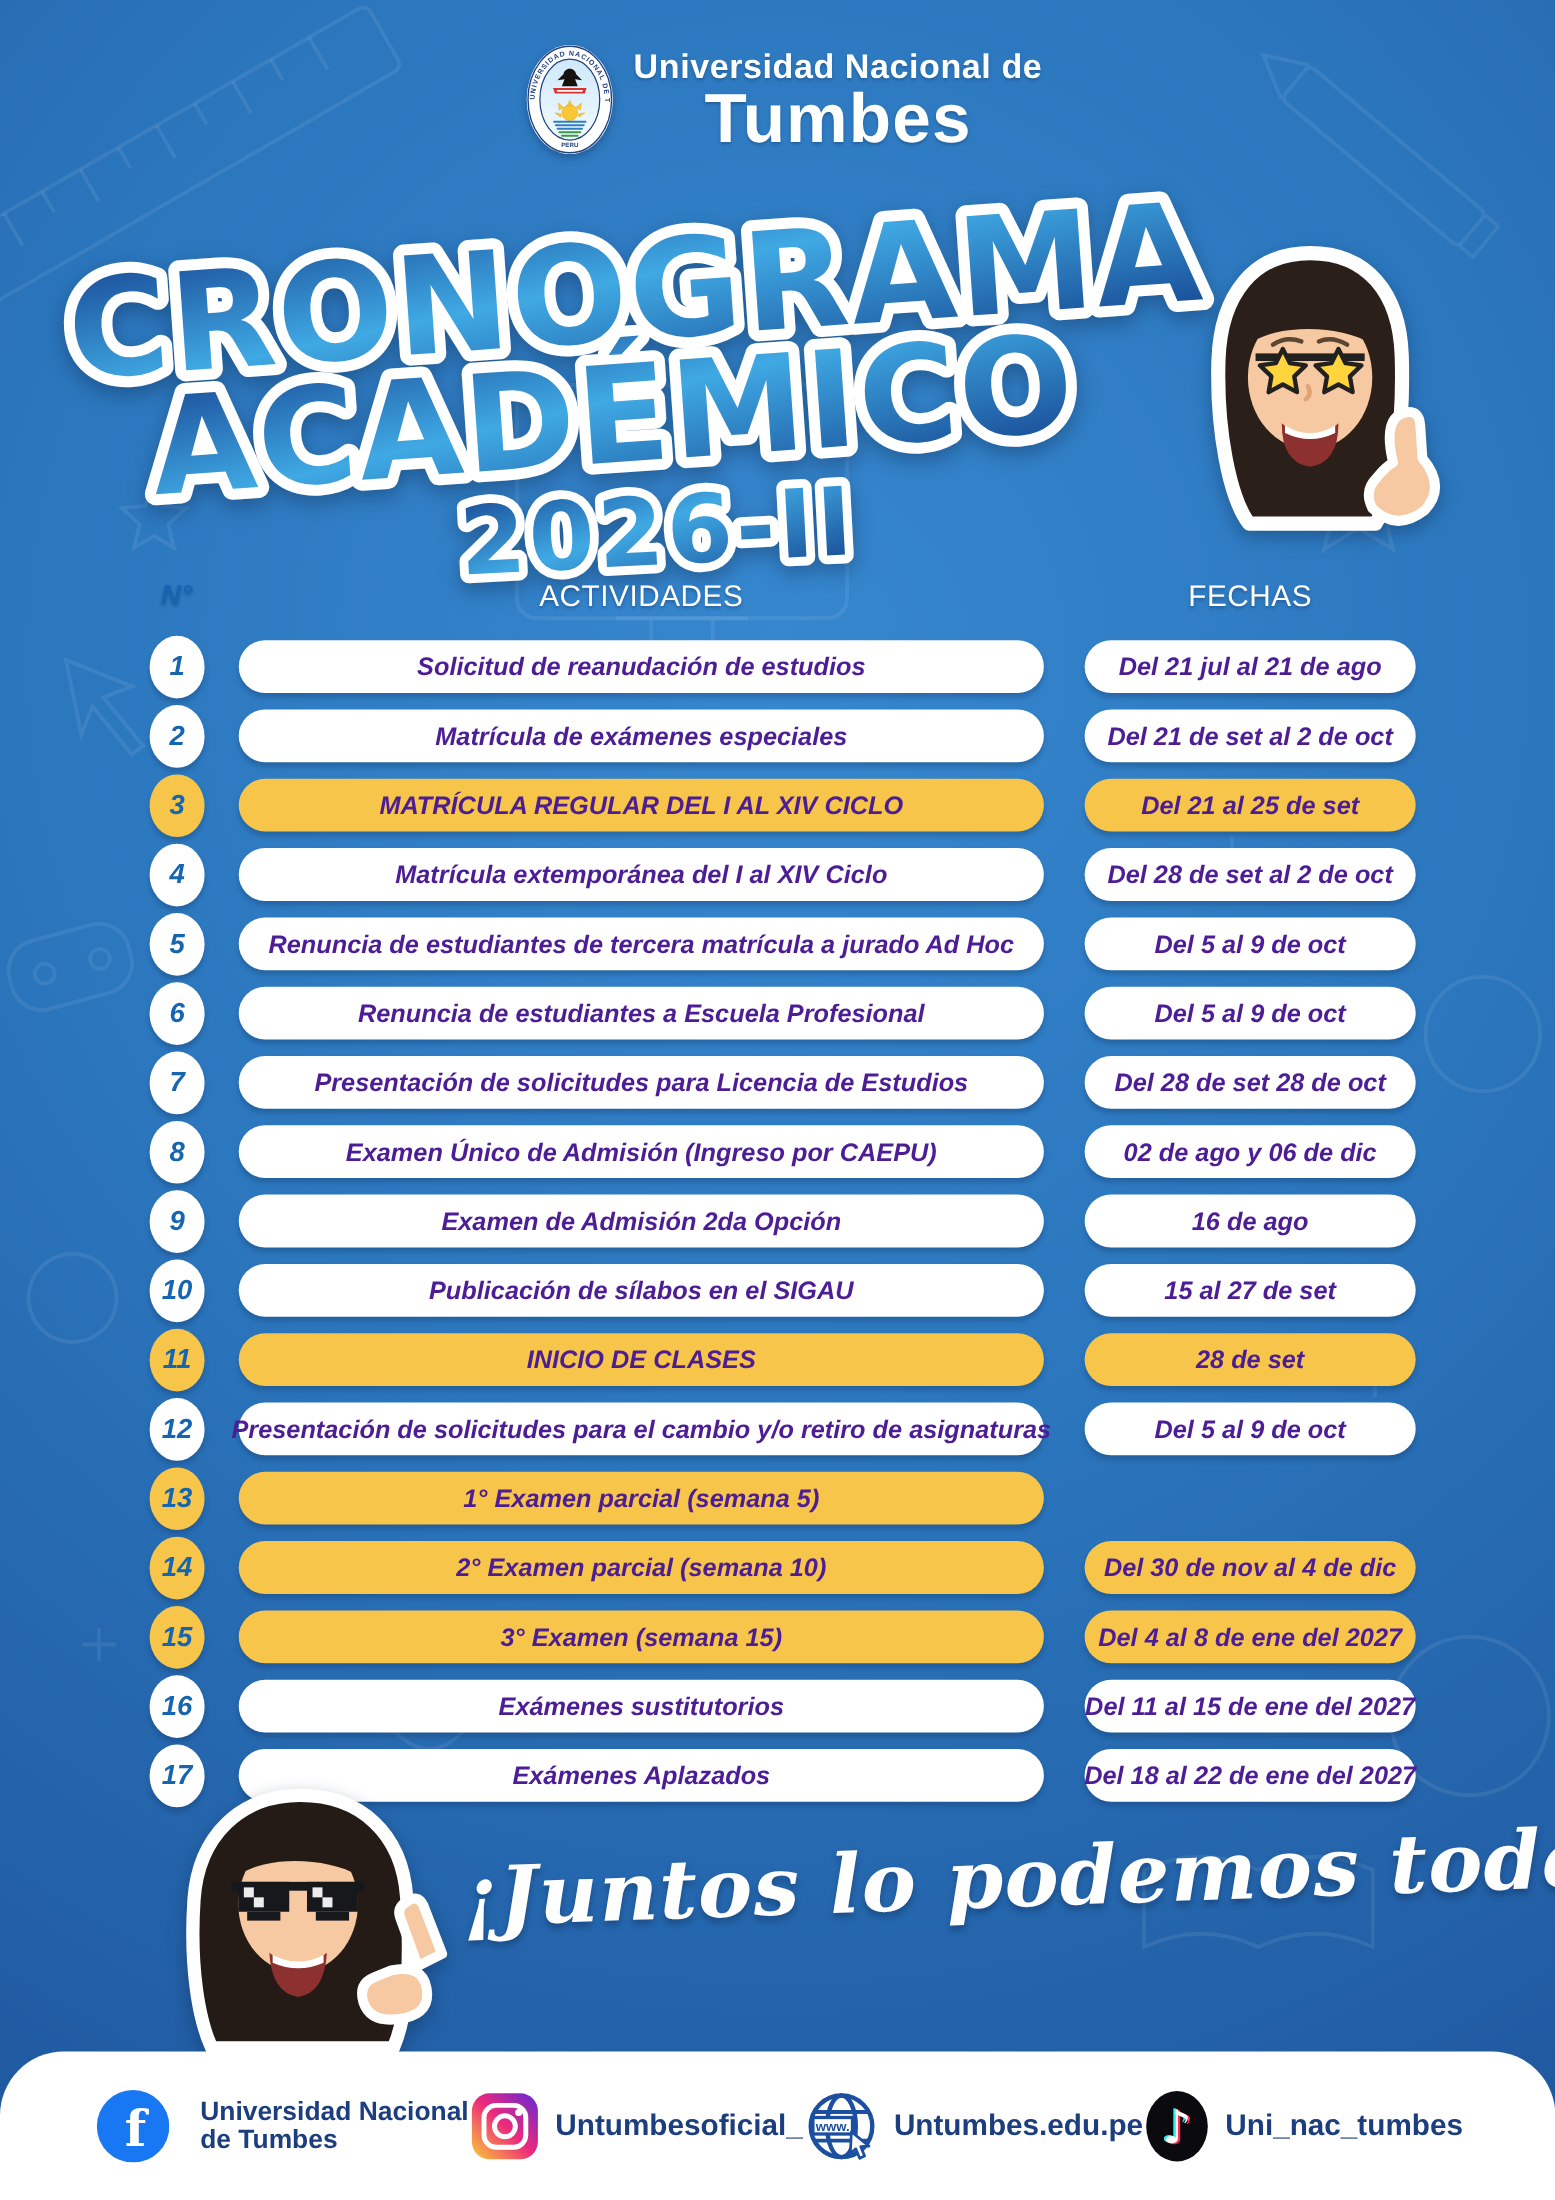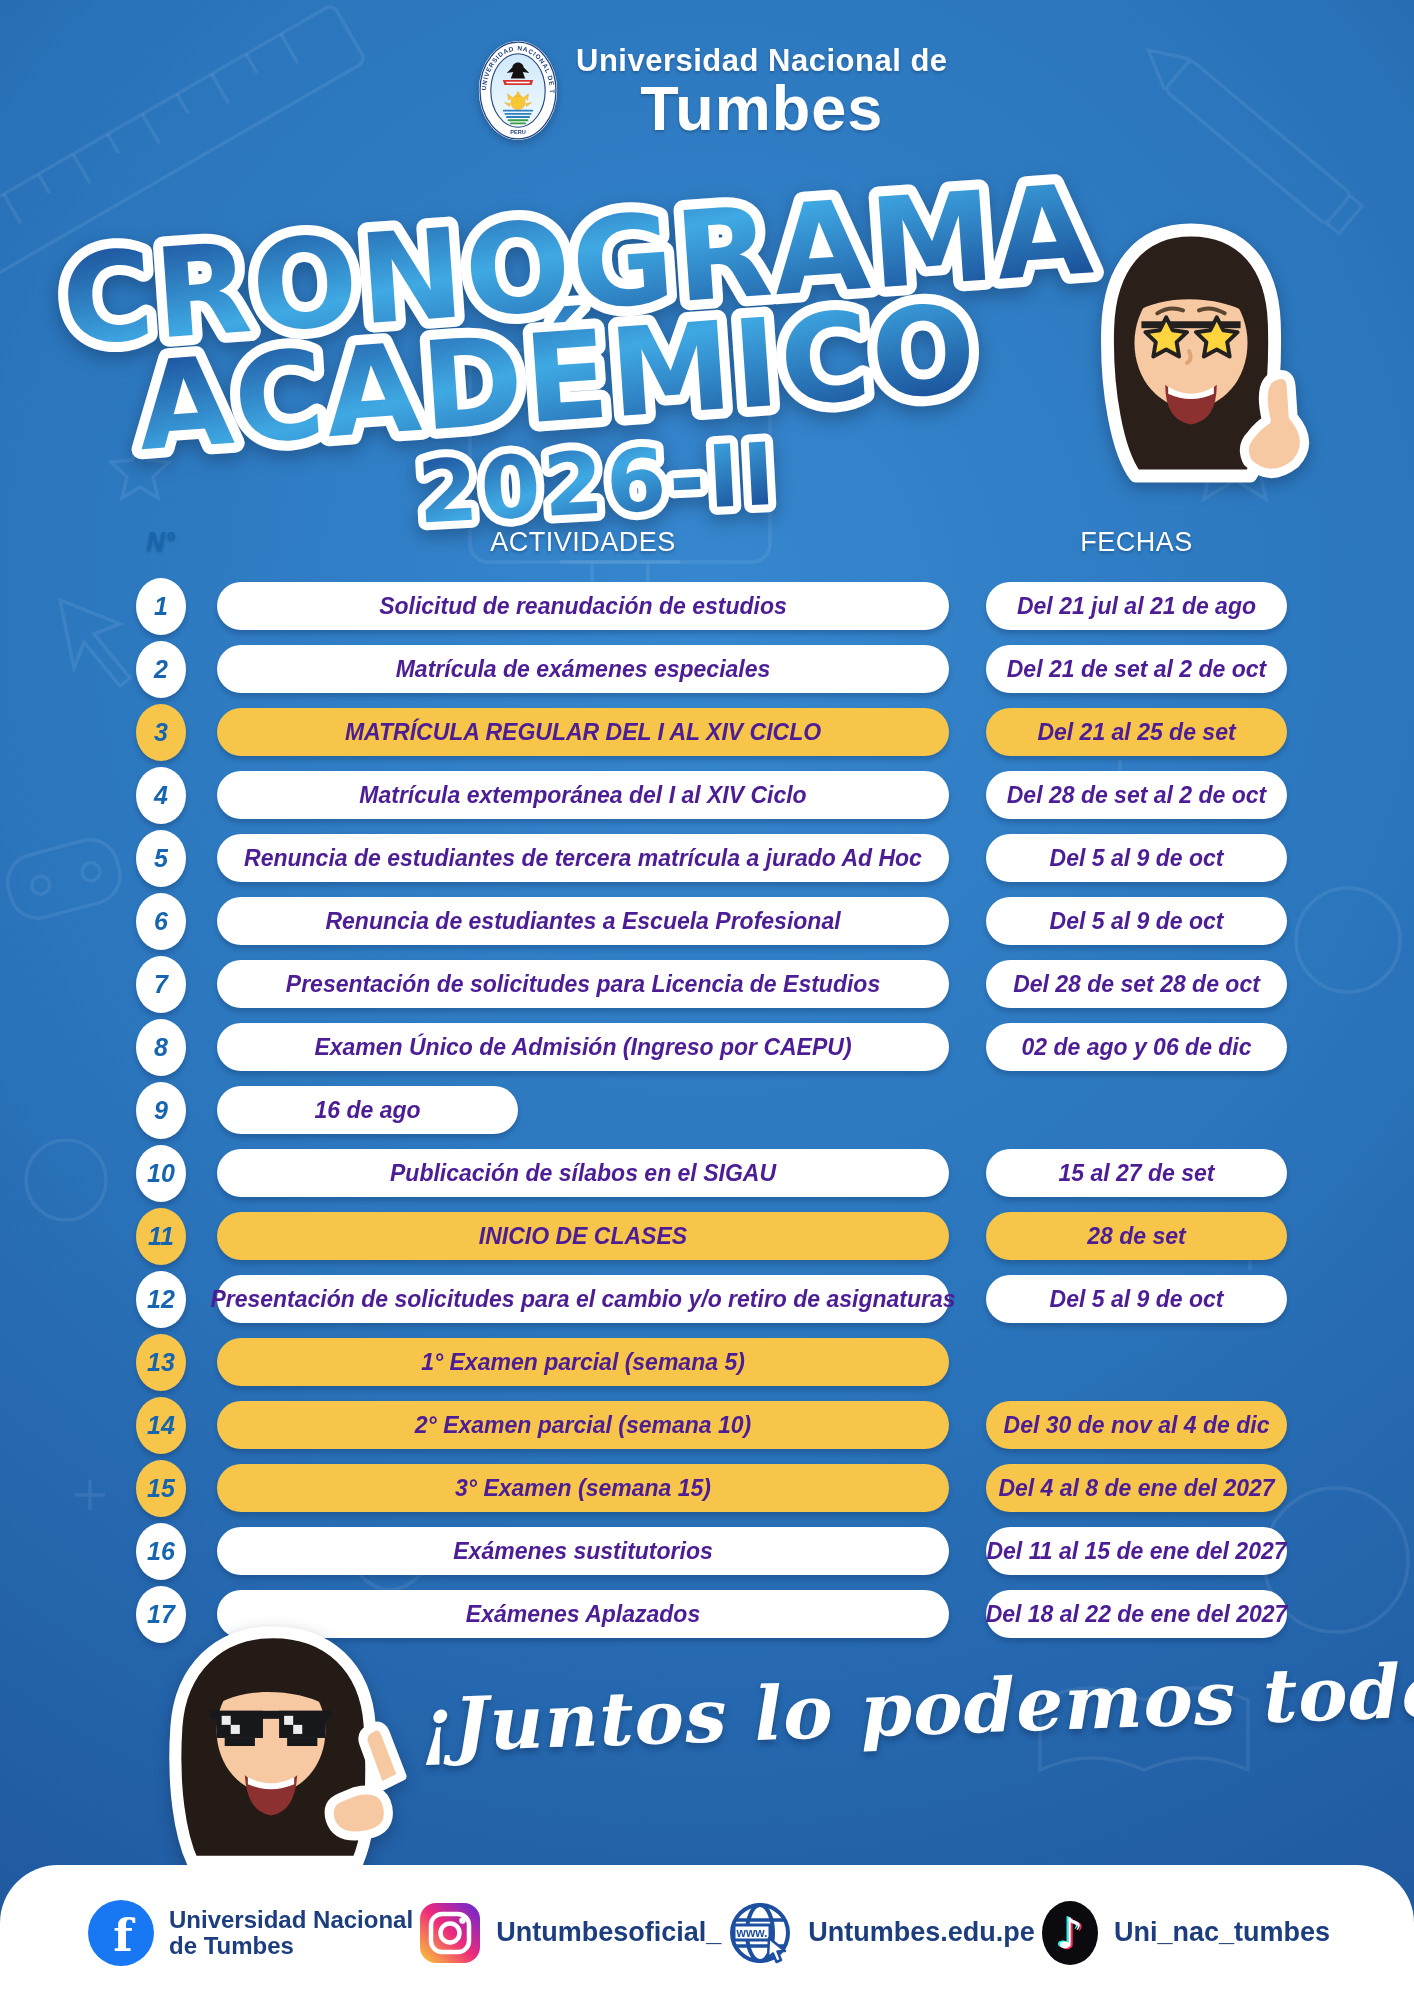--- a/index.html
+++ b/index.html
@@ -54,21 +54,21 @@
     color:#fff; font-family:"DejaVu Serif", serif; font-style:italic; font-weight:bold;
     font-size:74px; transform:rotate(-2deg); text-shadow:0 4px 6px rgba(8,28,60,.35);
     letter-spacing:1px; white-space:nowrap; }
 
   
   .footer { position:absolute; left:0; bottom:0; width:1414px; height:135px; background:#ffffff;
     border-radius:58px 58px 0 0; display:flex; align-items:center; justify-content:space-between;
     padding:0 84px 0 88px; }
   .f-item { display:flex; align-items:center; gap:15px; }
   .f-label { color:#1c3e7e; font-weight:bold; font-size:27px; white-space:pre-line; line-height:1.08; }
-  .f-label.two-line { font-size:24px; }
+  .f-label.two-line { font-size:24px;margin-left:13px; }
   .f-icon { flex:none; }
 </style>
 </head>
 <body>
 
 <div class="poster">
 
   <svg class="doodles" viewBox="0 0 1414 2000" aria-hidden="true">
     <g stroke="#ffffff" stroke-opacity="0.08" stroke-width="3.5" fill="none">
       <g transform="rotate(-30 140 150)">
@@ -266,20 +266,23 @@
       </div>
       <div class="pill date-pill">
         <span class="date-label">02 de ago y 06 de dic</span>
       </div>
     </div>
 
     <div class="row">
       <div class="num-pill">
         <span class="num">9</span>
       </div>
+      <div class="pill activity-pill">
+        <span class="activity-label">Examen de Admisión 2da Opción</span>
+      </div>
       <div class="pill date-pill">
         <span class="date-label">16 de ago</span>
       </div>
     </div>
 
     <div class="row">
       <div class="num-pill">
         <span class="num">10</span>
       </div>
       <div class="pill activity-pill">

